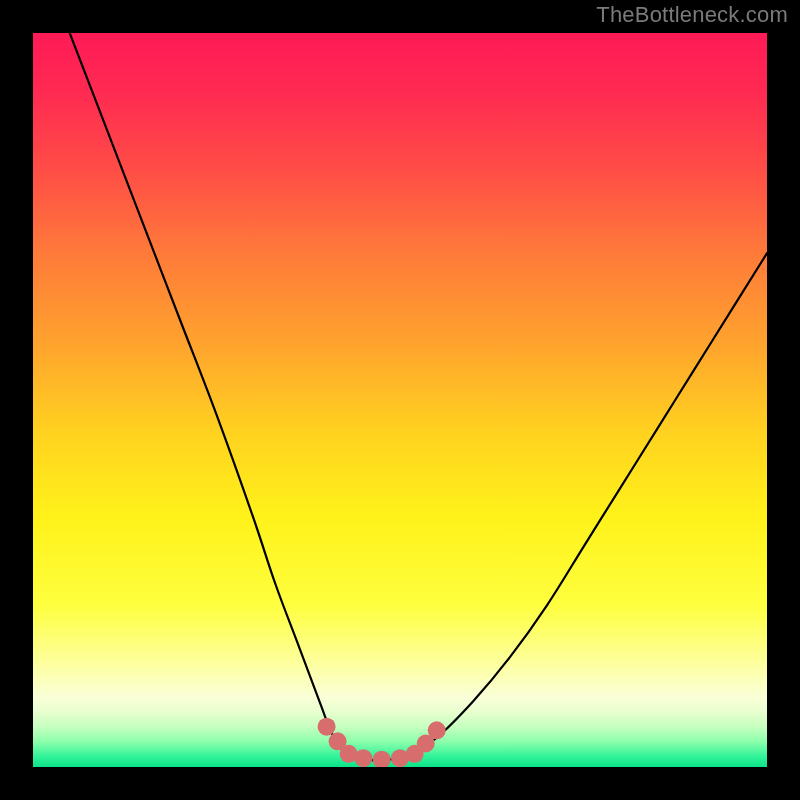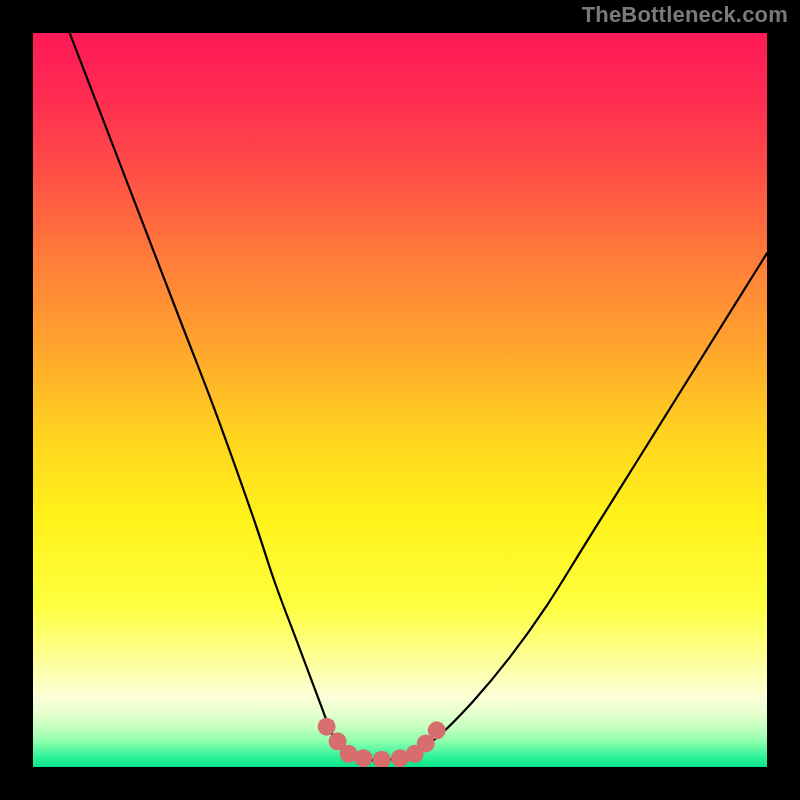--- a/index.html
+++ b/index.html
@@ -26,21 +26,21 @@
   .gradient-bg {
     position: absolute;
     inset: 0;
   }
   .watermark {
     position: absolute;
     top: 2px;
     right: 12px;
     color: #7a7a7a;
     font-size: 22px;
-    font-weight: 700;
+    font-weight: 400;
     letter-spacing: 0.2px;
     user-select: none;
   }
   svg.curve {
     position: absolute;
     inset: 0;
     width: 100%;
     height: 100%;
   }
 </style>

